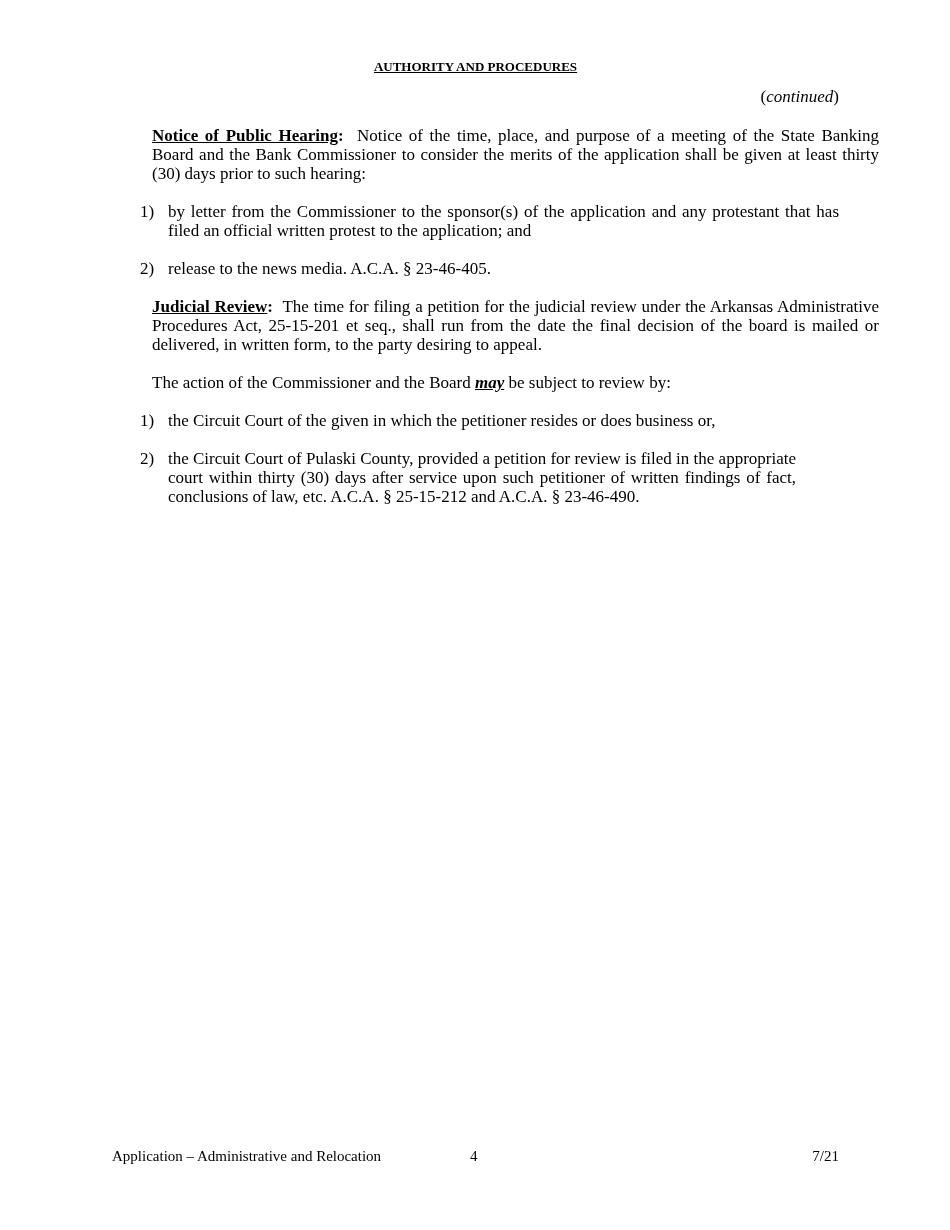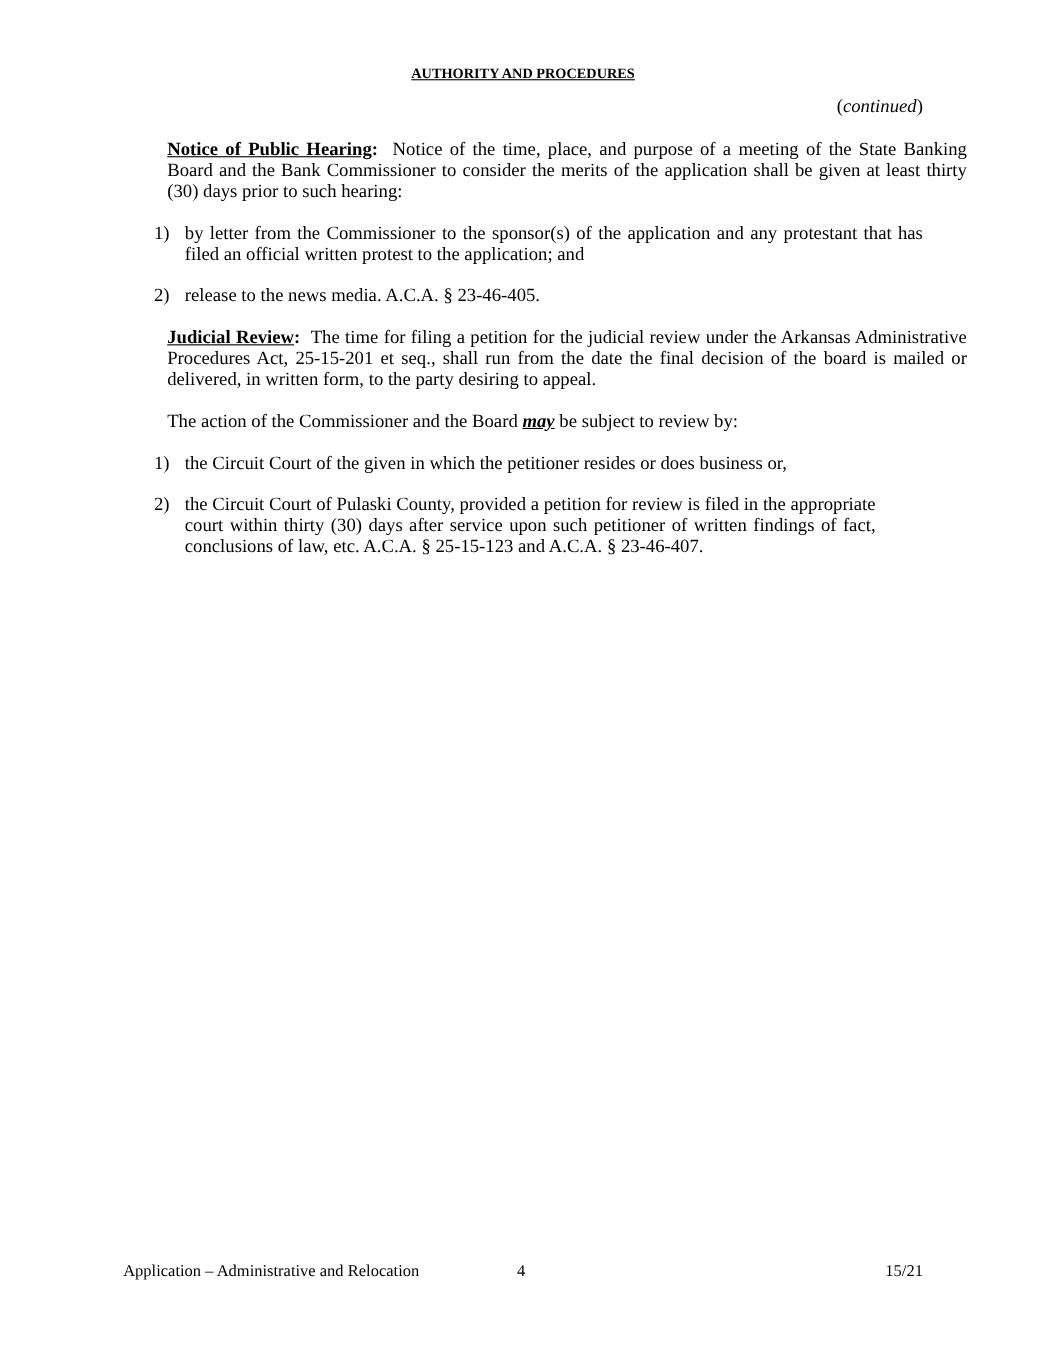--- a/index.html
+++ b/index.html
@@ -54,24 +54,24 @@
     <span>The action of the Commissioner and the Board </span><span class="may">may</span><span> be subject to review by:</span>
   </div>
 
   <div class="item" style="top:411px;">
     <span class="num">1)</span>
     <span class="txt">the Circuit Court of the given in which the petitioner resides or does business or,</span>
   </div>
 
   <div class="item narrow" style="top:449px;">
     <span class="num">2)</span>
-    <span class="txt">the Circuit Court of Pulaski County, provided a petition for review is filed in the appropriate court within thirty (30) days after service upon such petitioner of written findings of fact, conclusions of law, etc. A.C.A. § 25-15-123 and A.C.A. § 23-46-407.</span>
+    <span class="txt">the Circuit Court of Pulaski County, provided a petition for review is filed in the appropriate court within thirty (30) days after service upon such petitioner of written findings of fact, conclusions of law, etc. A.C.A. § 25-15-212 and A.C.A. § 23-46-490.</span>
   </div>
 
   <div class="footer">
     <div class="left">
       <div>Application – Administrative and Relocation</div>
     </div>
     <div class="center">4</div>
-    <div class="right">15/21</div>
+    <div class="right">7/21</div>
   </div>
 
 </div>
 
 </body></html>

